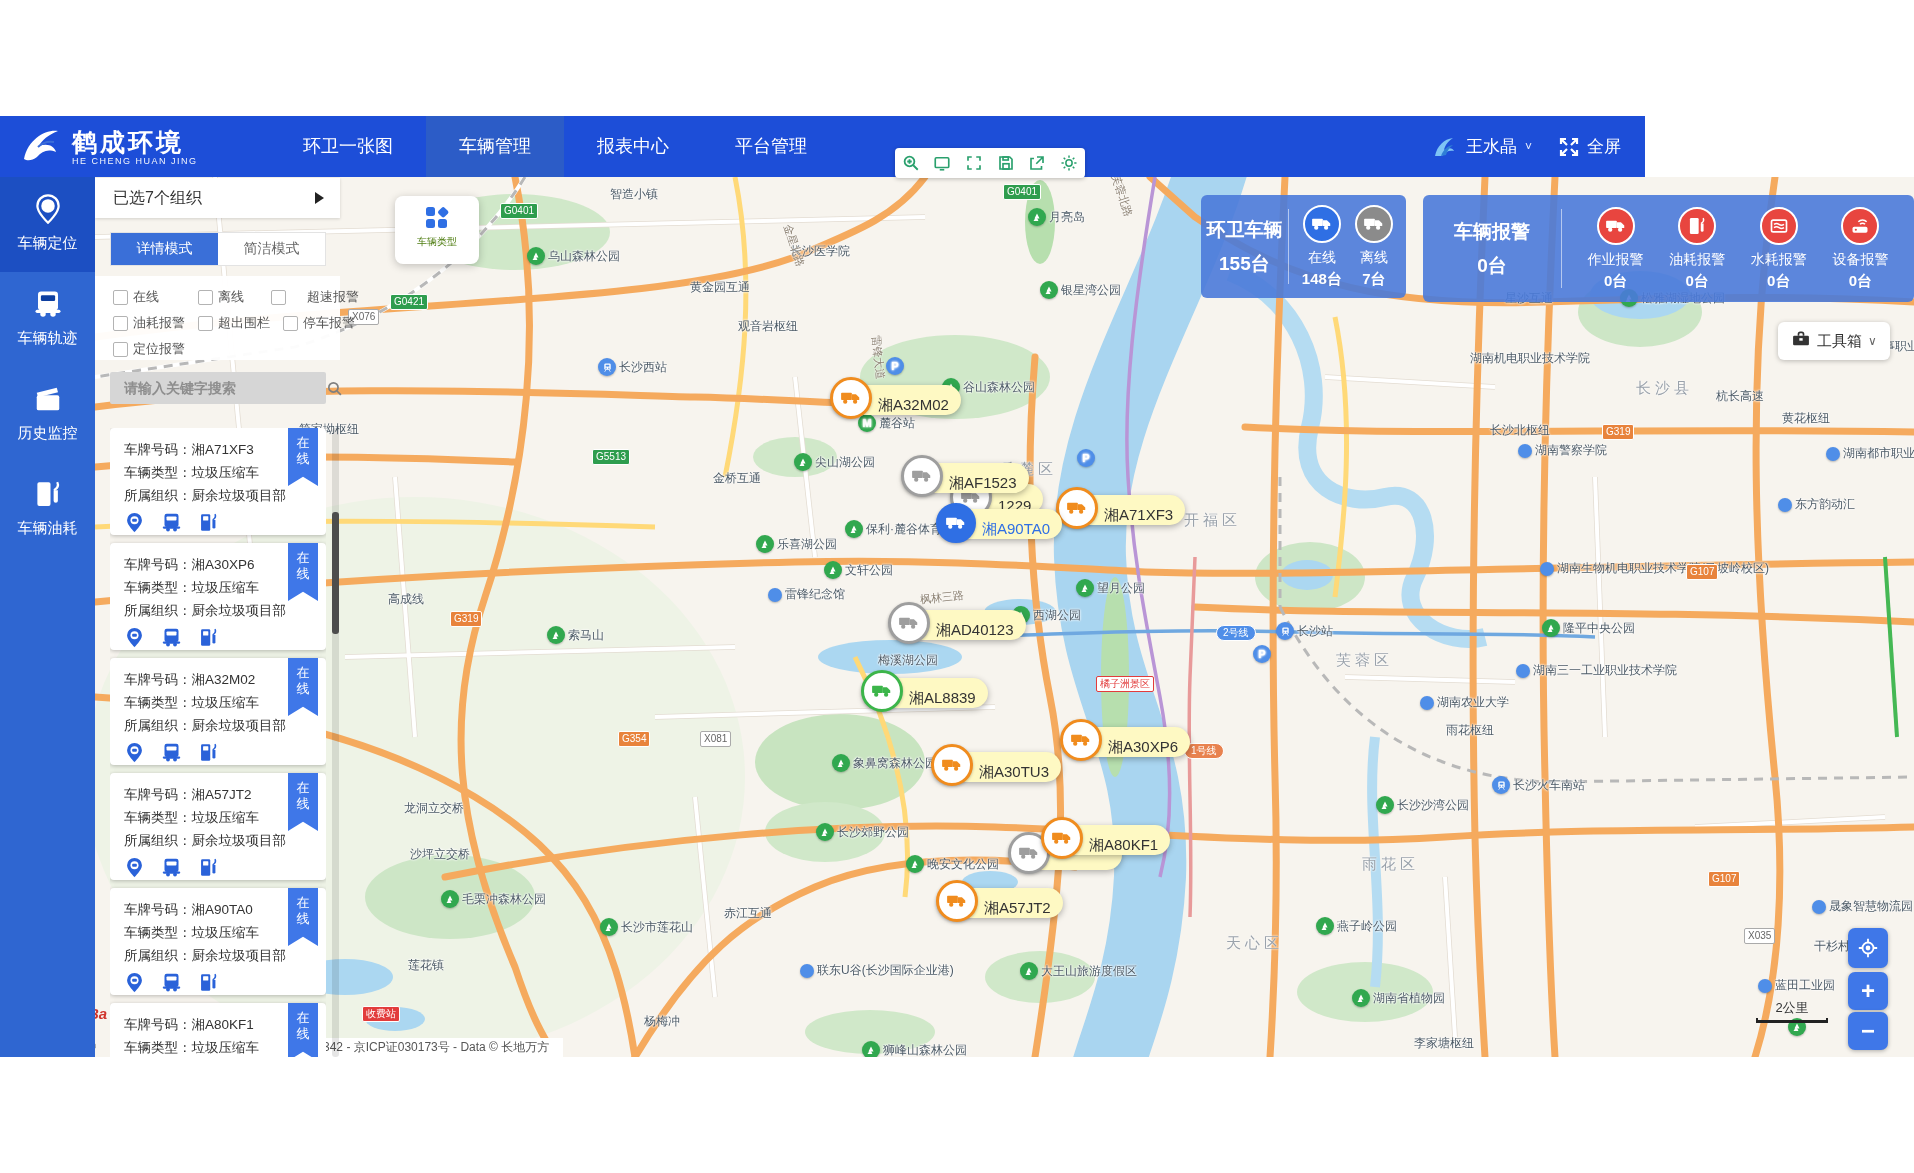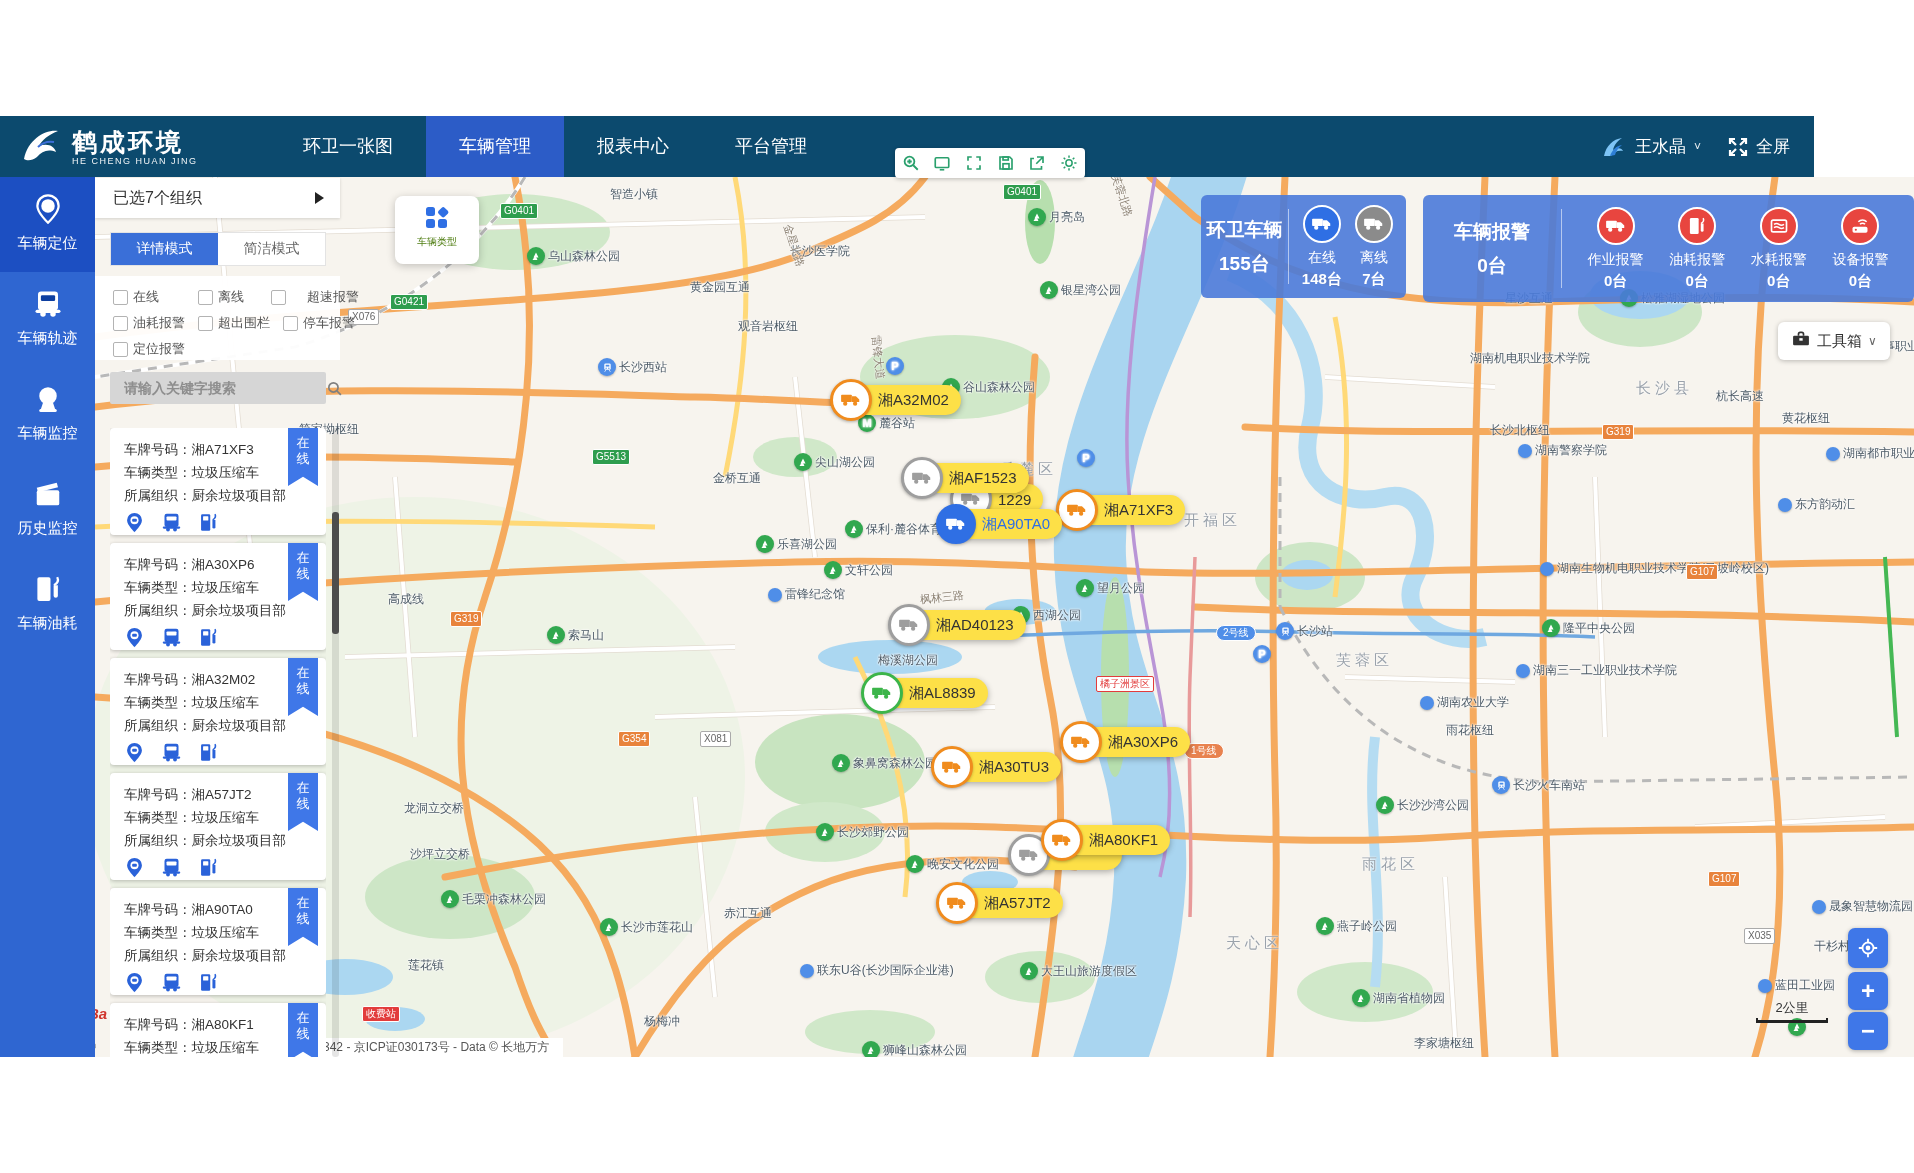--- a/index.html
+++ b/index.html
@@ -1,19 +1,19 @@
 <!DOCTYPE html>
 <html><head>
 <meta charset="utf-8">
 <style>
   html,body{margin:0;padding:0;background:#fff}
   .stage{position:relative;width:1914px;height:1173px;background:#fff;overflow:hidden;
          font-family:"Liberation Sans","DejaVu Sans",sans-serif;}
   
-  .nav{position:absolute;left:0;top:116px;width:1814px;height:61px;background:#0c4a6e;z-index:9;display:flex;align-items:center}
+  .nav{position:absolute;left:0;top:116px;width:1645px;height:61px;background:#1d4ed8;z-index:9;display:flex;align-items:center}
   .logo{position:absolute;left:18px;top:7px;display:flex;align-items:center}
   .logo-txt{margin-left:10px;color:#fff}
   .logo-title{font-size:25px;font-weight:bold;letter-spacing:3px;line-height:28px}
   .logo-sub{font-size:9px;letter-spacing:1.5px;opacity:.95}
   .nav-menu{position:absolute;left:270px;top:0;height:61px;display:flex}
   .nav-item{height:61px;line-height:61px;padding:0 33px;color:#fff;font-size:18px;cursor:pointer}
   .nav-item.active{background:#2c5cc7}
   .nav-right{position:absolute;right:0;top:0;height:61px;display:flex;align-items:center;color:#fff}
   .nav-user{display:flex;align-items:center;font-size:17px;margin-right:26px}
   .nav-fs{display:flex;align-items:center;font-size:17px;margin-right:24px}
@@ -33,22 +33,22 @@
        text-shadow:0 0 2px #fff,0 0 2px #fff}
   .roadlab{position:absolute;font-size:11px;color:#8a7f70;white-space:nowrap;text-shadow:0 0 2px #fff,0 0 2px #fff}
   .shield{position:absolute;font-size:10px;line-height:14px;padding:0 3px;border-radius:2px;white-space:nowrap}
   .sh-g{background:#2e9d4e;color:#fff;border:1px solid #fff}
   .sh-o{background:#e8833c;color:#fff;border:1px solid #fff}
   .sh-w{background:#fff;color:#666;border:1px solid #aaa}
   .sh-mb{background:#4f8ee8;color:#fff;border-radius:8px;padding:0 6px;border:1px solid #fff}
   .sh-mo{background:#e8824f;color:#fff;border-radius:8px;padding:0 6px;border:1px solid #fff}
   .sh-toll{background:#e23c3c;color:#fff;border:1px solid #fff}
   .sh-scenic{background:#fff;color:#e23c3c;border:1px solid #e23c3c}
-  .mk{position:absolute;height:30px;background:#fde047;border-radius:16px;box-shadow:0 2px 6px rgba(0,0,0,.3);
-      display:flex;align-items:center;padding:0 12px 0 0;cursor:pointer}
+  .mk{position:absolute;height:30px;background:#fef9c3;border-radius:16px;box-shadow:0 2px 6px rgba(0,0,0,.3);
+      display:flex;align-items:flex-end;padding:0 12px 0 0;cursor:pointer}
   .mk-ic{width:36px;height:36px;border-radius:50%;background:#fff;display:flex;align-items:center;justify-content:center;
       margin:-4px 6px -4px -2px;box-shadow:0 1px 3px rgba(0,0,0,.25)}
   .mk-txt{font-size:15px;color:#333;white-space:nowrap}
   
   .type-btn{position:absolute;left:395px;top:196px;width:84px;height:68px;background:#fff;border-radius:8px;
       box-shadow:0 2px 8px rgba(0,0,0,.22);z-index:6;text-align:center;cursor:pointer}
   .type-btn .lab{font-size:10px;color:#4d7c0f;margin-top:4px}
   .map-toolbar{position:absolute;left:895px;top:148px;width:190px;height:30px;background:#fff;border-radius:4px;
       box-shadow:0 1px 4px rgba(0,0,0,.25);z-index:10;display:flex;align-items:center;justify-content:space-around}
   .map-toolbar span{cursor:pointer;display:flex}
@@ -1220,30 +1220,20 @@
               <circle cx="8" cy="20" r="2.2"></circle>
               <circle cx="16" cy="20" r="2.2"></circle>
               <rect x="2" y="16.5" width="20" height="2.6" rx="1.3"></rect>
             </g>
             <rect x="6.3" y="5" width="11.4" height="4.6" rx="1" fill="#0e3fa0"></rect>
           </svg></div>
         <div class="lab">车辆轨迹</div>
       </div>
       <div class="side-item">
         <div><svg width="30" height="30" viewBox="0 0 24 24">
-            <circle cx="12" cy="9.5" r="7" fill="#fff"></circle>
-            <circle cx="12" cy="9.5" r="3" fill="#fff"></circle>
-            <circle cx="12" cy="9.5" r="1.4" fill="#fff"></circle>
-            <path d="M8 15 L6 21 H18 L16 15" fill="#fff"></path>
-            <rect x="5" y="20" width="14" height="2.4" rx="1.2" fill="#fff"></rect>
-          </svg></div>
-        <div class="lab">车辆监控</div>
-      </div>
-      <div class="side-item">
-        <div><svg width="30" height="30" viewBox="0 0 24 24">
             <path d="M3 7 L19 3 L20 6.5 L4 10.5 Z" fill="#fff"></path>
             <rect x="3" y="9" width="18" height="12" rx="1.5" fill="#fff"></rect>
             <path d="M10.5 12.5 L15.5 15 L10.5 17.5 Z" fill="#fff"></path>
           </svg></div>
         <div class="lab">历史监控</div>
       </div>
       <div class="side-item">
         <div><svg width="30" height="30" viewBox="0 0 24 24">
             <rect x="3.5" y="2.5" width="10.5" height="19" rx="1.5" fill="#fff"></rect>
             <rect x="5.8" y="4.8" width="6" height="5" rx="0.6" fill="#fff"></rect>

